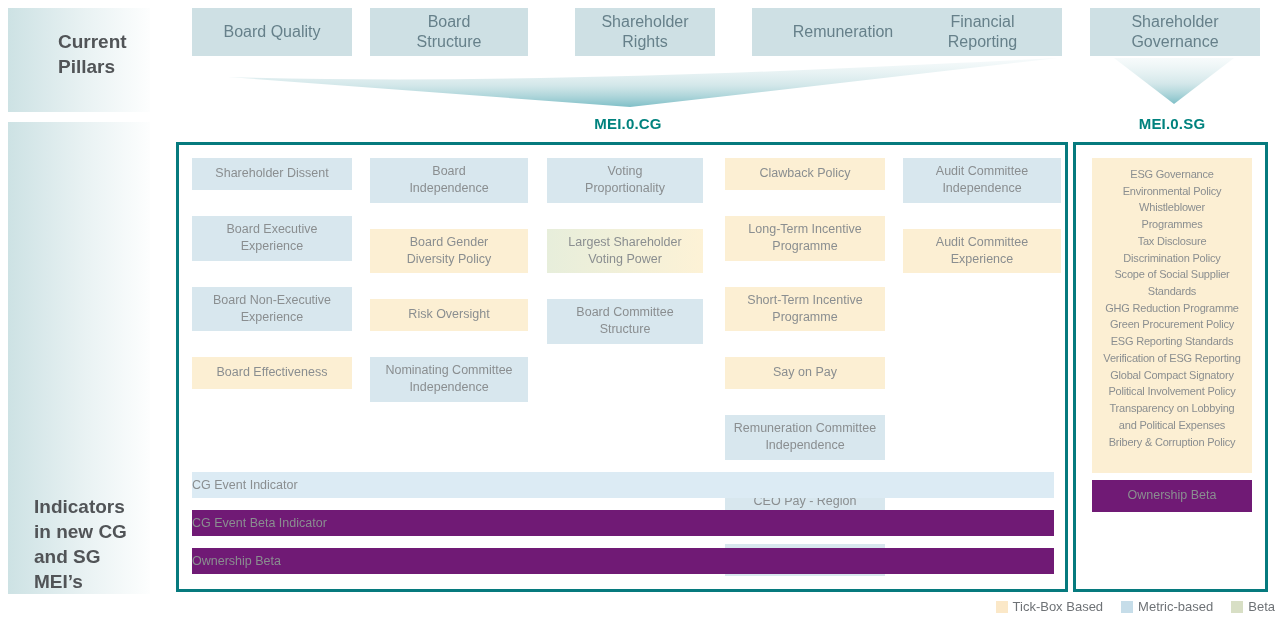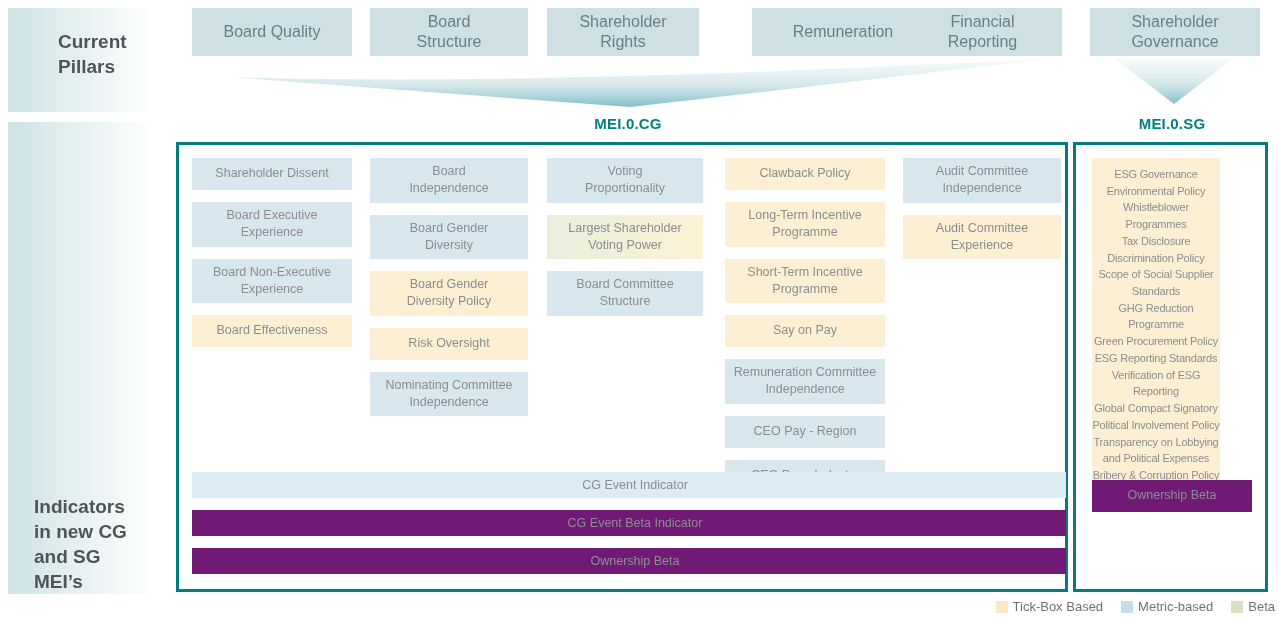--- a/index.html
+++ b/index.html
@@ -27,40 +27,40 @@
        font-weight:bold;color:#00827e;letter-spacing:.2px;}
   .mei-cg{left:548px;} .mei-sg{left:1092px;}
 
   
   .cg-box{position:absolute;left:176px;top:142px;width:886px;height:444px;
           border:3px solid #067a7e;background:#fff;}
   .sg-box{position:absolute;left:1073px;top:142px;width:189px;height:444px;
           border:3px solid #067a7e;background:#fff;}
 
   
-  .col{position:absolute;top:13px;display:flex;flex-direction:column;gap:12px;}
+  .col{position:absolute;top:13px;display:flex;flex-direction:column;gap:26px;}
   .col-rem{}
   .box{min-height:32px;display:flex;align-items:center;justify-content:center;
        text-align:center;font-size:12.5px;line-height:1.38;color:#8a8e90;
        padding:5px 4px;box-sizing:border-box;}
   .metric{background:#d8e7ee;}
   .tick{background:#fcefd3;}
   .beta{background:#701a75;}
   .mixed{background:linear-gradient(90deg,#e7eedb 0%,#fdf2d6 100%);}
 
   
   .band{position:absolute;left:13px;width:862px;height:26px;display:flex;
-        align-items:center;justify-content:center;font-size:12.5px;color:#8a8e90;padding-left:12px;}
+        align-items:center;font-size:12.5px;color:#8a8e90;}
   .band-blue{background:#dcebf4;}
   .band1{top:327px;} .band2{top:365px;} .band3{top:403px;}
 
   
-  .sg-tan{position:absolute;left:16px;top:13px;width:128px;min-height:315px;
+  .sg-tan{position:absolute;left:16px;top:13px;width:160px;min-height:315px;
           background:#fcefd3;display:flex;flex-direction:column;align-items:center;
-          justify-content:space-between;padding:8px 0;box-sizing:border-box;}
+          justify-content:flex-start;padding:8px 0;box-sizing:border-box;}
   .sg-item{font-size:11px;letter-spacing:-0.2px;line-height:1.52;color:#8a8e90;
            text-align:center;max-width:154px;}
   .sg-beta{position:absolute;left:16px;top:335px;width:160px;height:28px;}
 
   
   .legend{position:absolute;right:4px;top:599px;display:flex;align-items:center;
           gap:18px;font-size:13px;color:#6e7276;}
   .legend-item{display:flex;align-items:center;gap:5px;}
   .swatch{width:12px;height:12px;display:inline-block;}
   .sw-tick{background:#fbe8c8;} .sw-metric{background:#c6dde9;} .sw-beta{background:#d8dfc5;}
@@ -78,21 +78,21 @@
   <div class="panel panel-top">
     <div class="panel-title">Current Pillars</div>
   </div>
 
   <div class="pillar" style="left:192px;width:160px">
     <span>Board Quality</span>
   </div>
   <div class="pillar" style="left:370px;width:158px">
     <span class="mw80">Board Structure</span>
   </div>
-  <div class="pillar" style="left:547px;width:152px">
+  <div class="pillar" style="left:575px;width:140px">
     <span class="mw110">Shareholder Rights</span>
   </div>
   <div class="pillar" style="left:752px;width:182px">
     <span>Remuneration</span>
   </div>
   <div class="pillar" style="left:903px;width:159px">
     <span class="mw90">Financial Reporting</span>
   </div>
   <div class="pillar" style="left:1090px;width:170px">
     <span class="mw110">Shareholder Governance</span>
@@ -130,23 +130,20 @@
           <span class="mw150">Board Non-Executive Experience</span>
         </div>
       <div class="box tick">
           <span>Board Effectiveness</span>
         </div>
     </div>
 
     <div class="col" style="left:191px;width:158px">
       <div class="box metric">
           <span class="mw110">Board Independence</span>
-        </div>
-      <div class="box metric">
-          <span class="mw100">Board Gender Diversity</span>
         </div>
       <div class="box tick">
           <span class="mw110">Board Gender Diversity Policy</span>
         </div>
       <div class="box tick">
           <span>Risk Oversight</span>
         </div>
       <div class="box metric">
           <span class="mw150">Nominating Committee Independence</span>
         </div>

